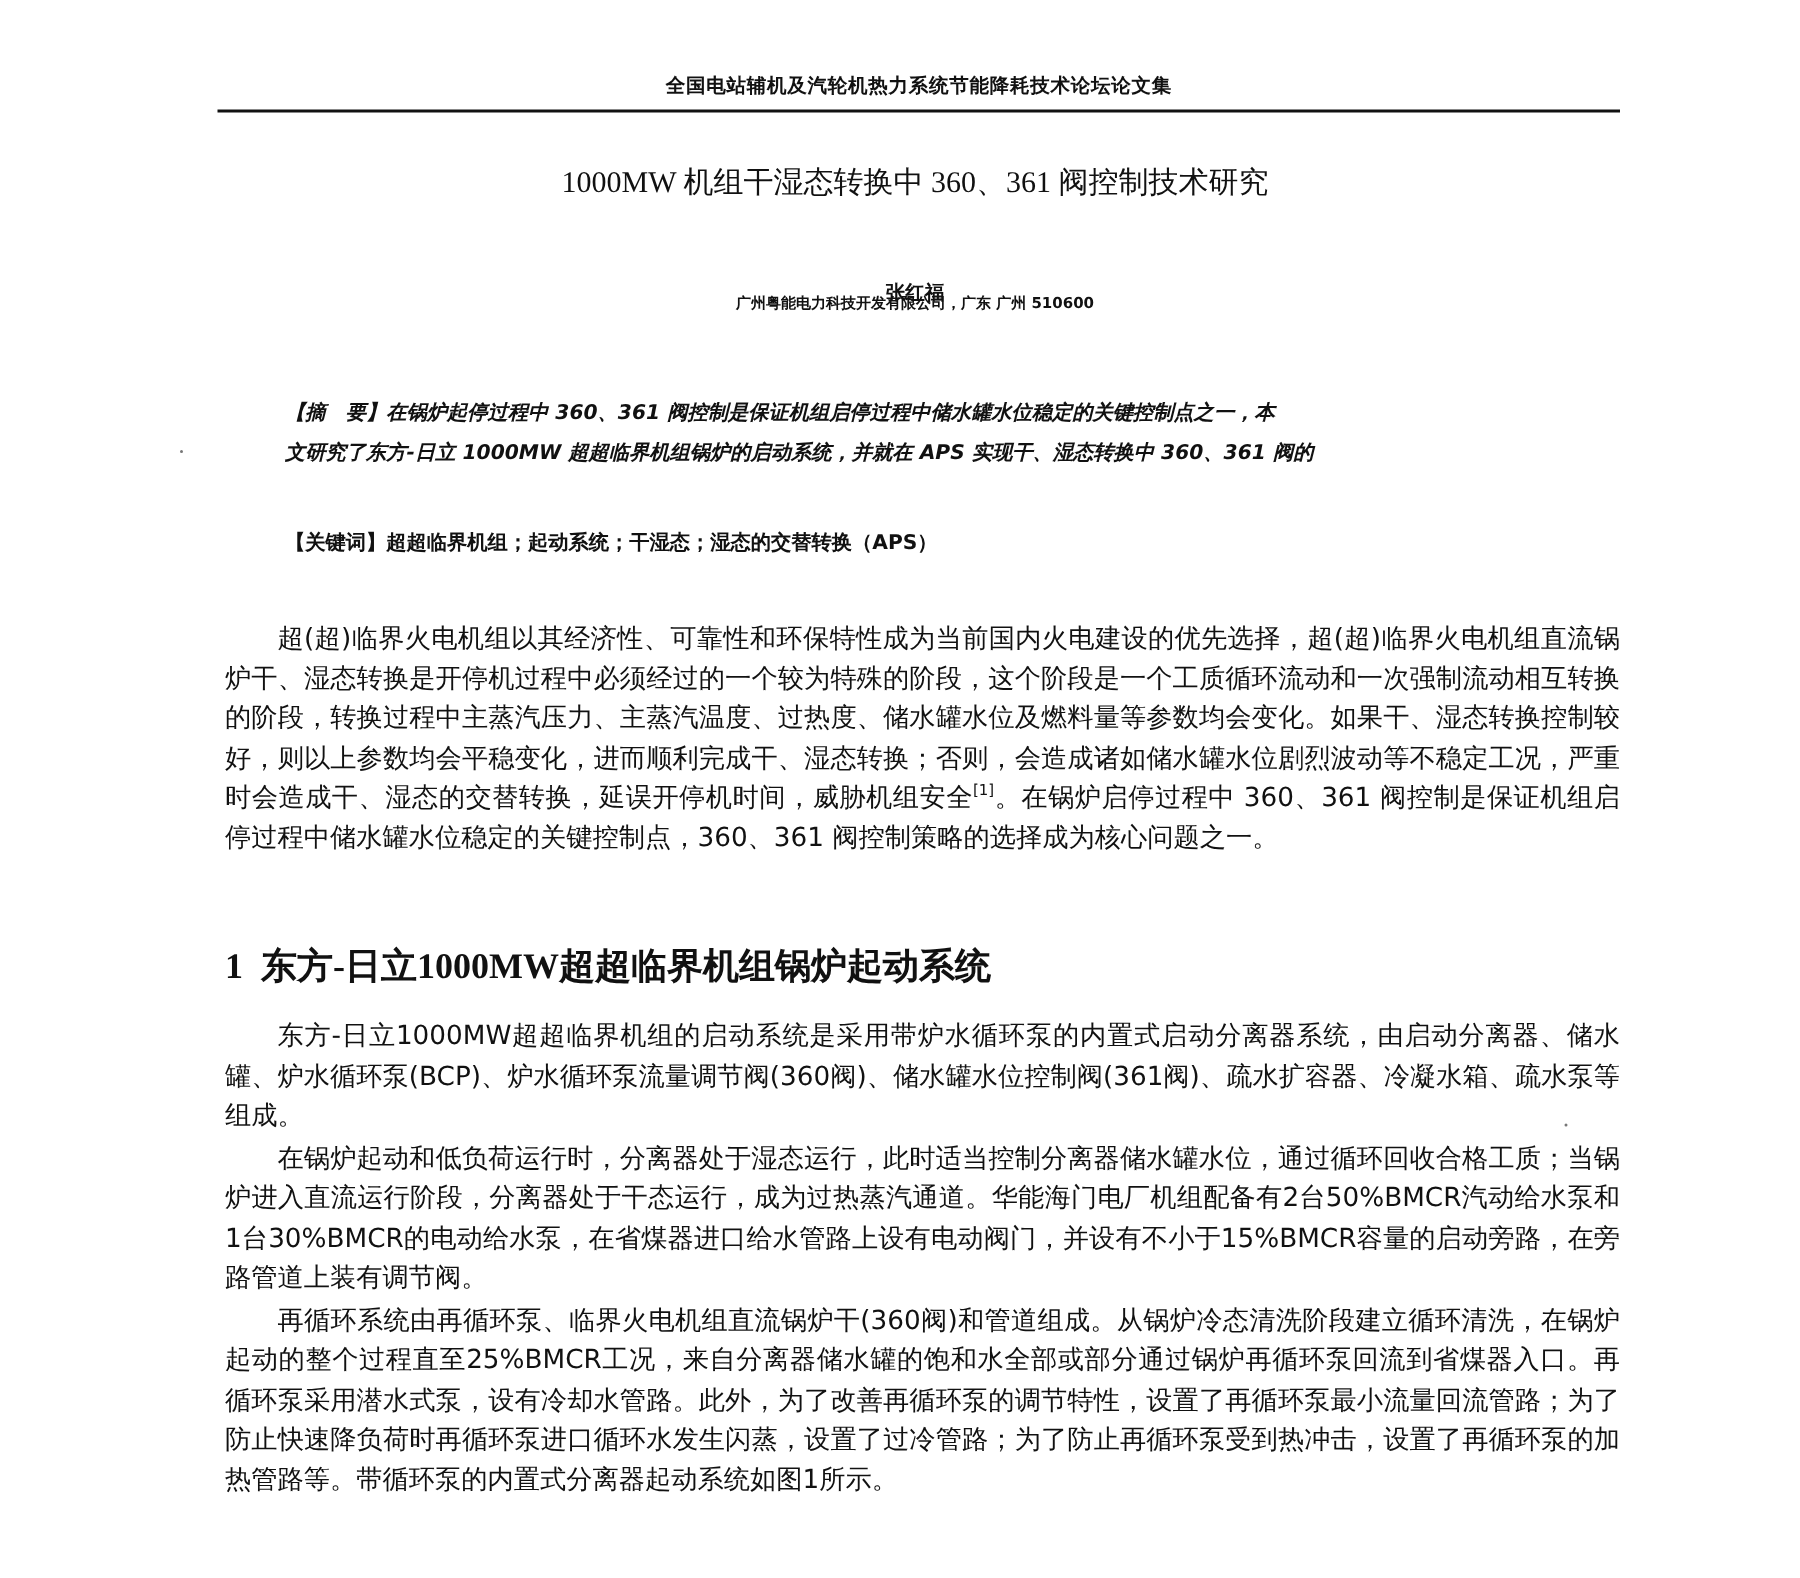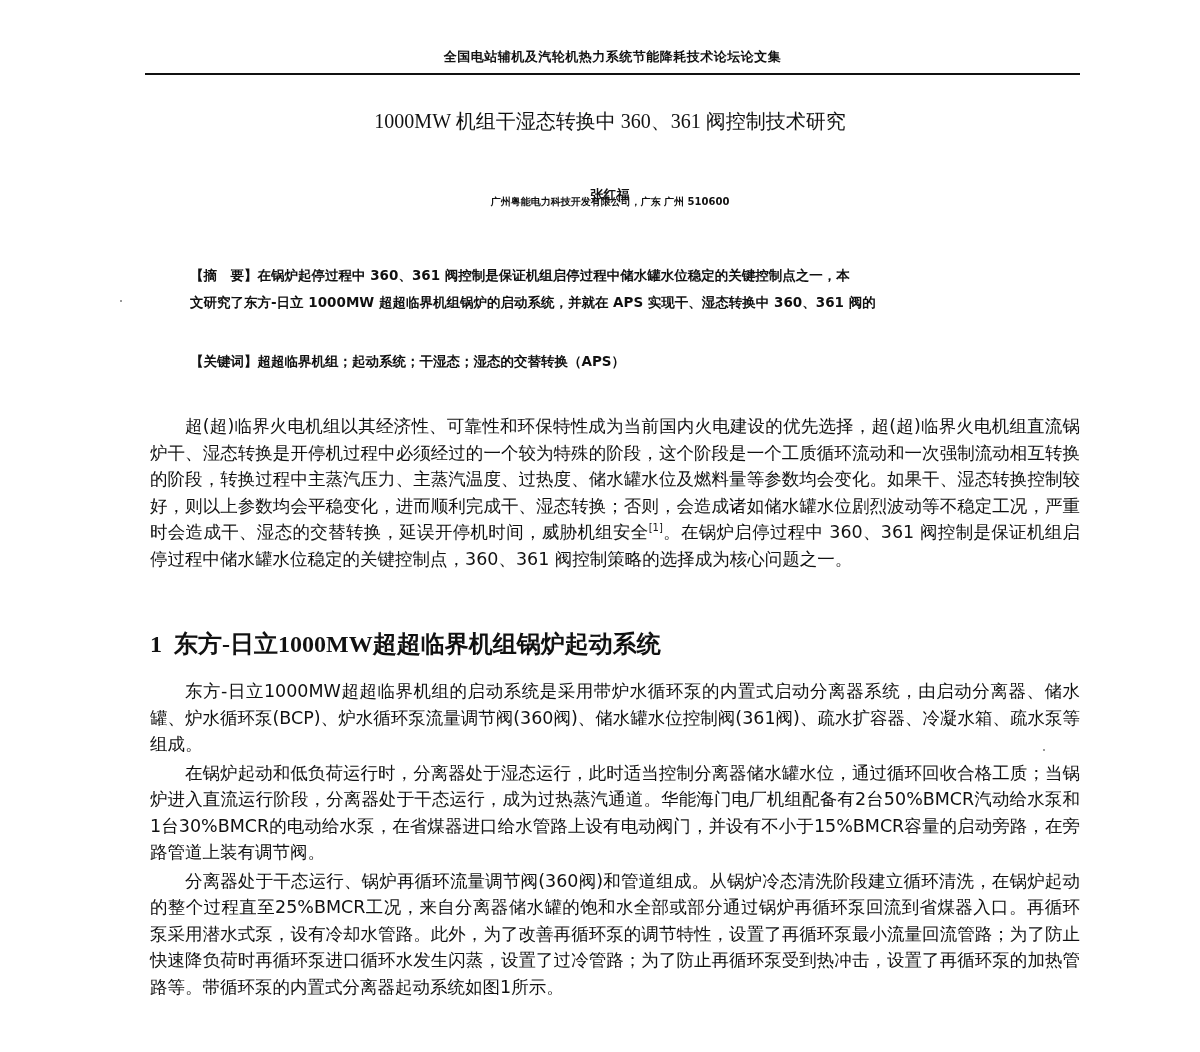--- a/index.html
+++ b/index.html
@@ -68,21 +68,21 @@
     .abstract {
       position: absolute;
       left: 190px;
       top: 262px;
       width: 850px;
       font-size: 13.5px;
       font-weight: bold;
       line-height: 27px;
       font-family: "DejaVu Sans", sans-serif;
     }
-    .abstract p { margin: 0; }
+    .abstract p { margin: 0; font-style: italic; }
     .abstract .label { font-weight: bold; }
     .keywords {
       position: absolute;
       left: 190px;
       top: 353px;
       width: 850px;
       font-size: 13.5px;
       font-weight: bold;
       font-family: "DejaVu Sans", sans-serif;
     }
@@ -144,17 +144,17 @@
   <p><span>超(超)临界火电机组以其经济性、可靠性和环保特性成为当前国内火电建设的优先选择，超(超)临界火电机组直流锅炉干、湿态转换是开停机过程中必须经过的一个较为特殊的阶段，这个阶段是一个工质循环流动和一次强制流动相互转换的阶段，转换过程中主蒸汽压力、主蒸汽温度、过热度、储水罐水位及燃料量等参数均会变化。如果干、湿态转换控制较好，则以上参数均会平稳变化，进而顺利完成干、湿态转换；否则，会造成诸如储水罐水位剧烈波动等不稳定工况，严重时会造成干、湿态的交替转换，延误开停机时间，威胁机组安全</span><sup>[1]</sup><span>。在锅炉启停过程中 360、361 阀控制是保证机组启停过程中储水罐水位稳定的关键控制点，360、361 阀控制策略的选择成为核心问题之一。</span></p>
 </div>
 
 <div class="section-heading">
   <span class="num">1</span><span>东方-日立1000MW超超临界机组锅炉起动系统</span>
 </div>
 
 <div class="body-text section-body">
   <p>东方-日立1000MW超超临界机组的启动系统是采用带炉水循环泵的内置式启动分离器系统，由启动分离器、储水罐、炉水循环泵(BCP)、炉水循环泵流量调节阀(360阀)、储水罐水位控制阀(361阀)、疏水扩容器、冷凝水箱、疏水泵等组成。</p>
   <p>在锅炉起动和低负荷运行时，分离器处于湿态运行，此时适当控制分离器储水罐水位，通过循环回收合格工质；当锅炉进入直流运行阶段，分离器处于干态运行，成为过热蒸汽通道。华能海门电厂机组配备有2台50%BMCR汽动给水泵和1台30%BMCR的电动给水泵，在省煤器进口给水管路上设有电动阀门，并设有不小于15%BMCR容量的启动旁路，在旁路管道上装有调节阀。</p>
-  <p>分离器处于干态运行、锅炉再循环流量调节阀(360阀)和管道组成。从锅炉冷态清洗阶段建立循环清洗，在锅炉起动的整个过程直至25%BMCR工况，来自分离器储水罐的饱和水全部或部分通过锅炉再循环泵回流到省煤器入口。再循环泵采用潜水式泵，设有冷却水管路。此外，为了改善再循环泵的调节特性，设置了再循环泵最小流量回流管路；为了防止快速降负荷时再循环泵进口循环水发生闪蒸，设置了过冷管路；为了防止再循环泵受到热冲击，设置了再循环泵的加热管路等。带循环泵的内置式分离器起动系统如图1所示。</p>
+  <p>再循环系统由再循环泵、临界火电机组直流锅炉干(360阀)和管道组成。从锅炉冷态清洗阶段建立循环清洗，在锅炉起动的整个过程直至25%BMCR工况，来自分离器储水罐的饱和水全部或部分通过锅炉再循环泵回流到省煤器入口。再循环泵采用潜水式泵，设有冷却水管路。此外，为了改善再循环泵的调节特性，设置了再循环泵最小流量回流管路；为了防止快速降负荷时再循环泵进口循环水发生闪蒸，设置了过冷管路；为了防止再循环泵受到热冲击，设置了再循环泵的加热管路等。带循环泵的内置式分离器起动系统如图1所示。</p>
 </div>
 
 <div class="speck" style="left:120px;top:300px;"></div>
 <div class="speck" style="left:1043px;top:749px;"></div>
 
 </body></html>

